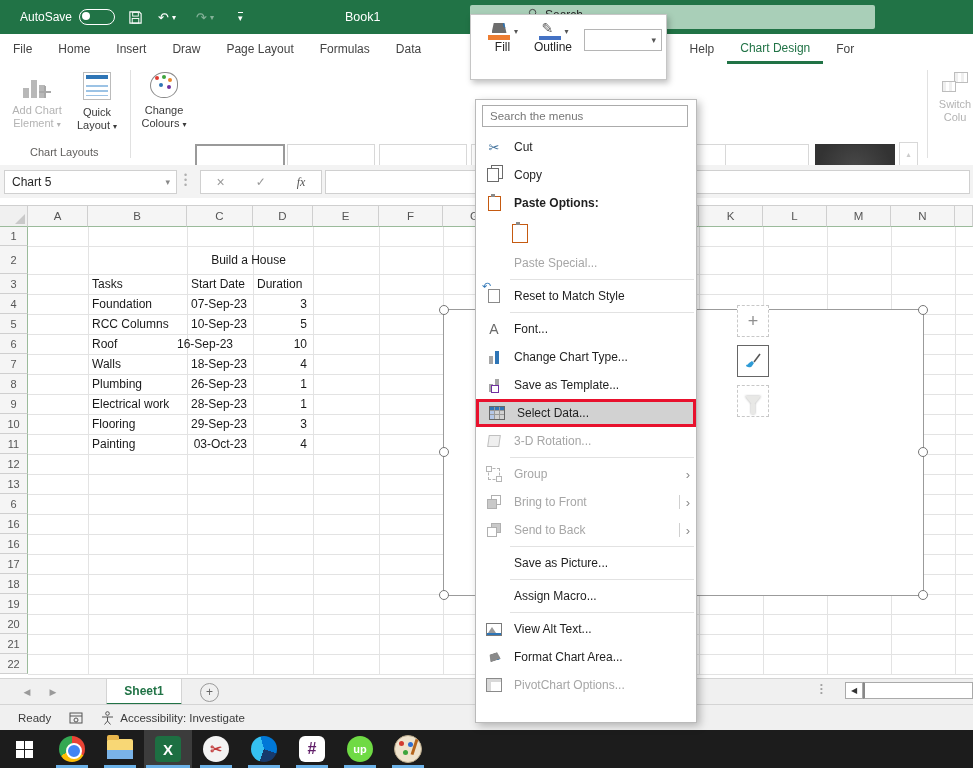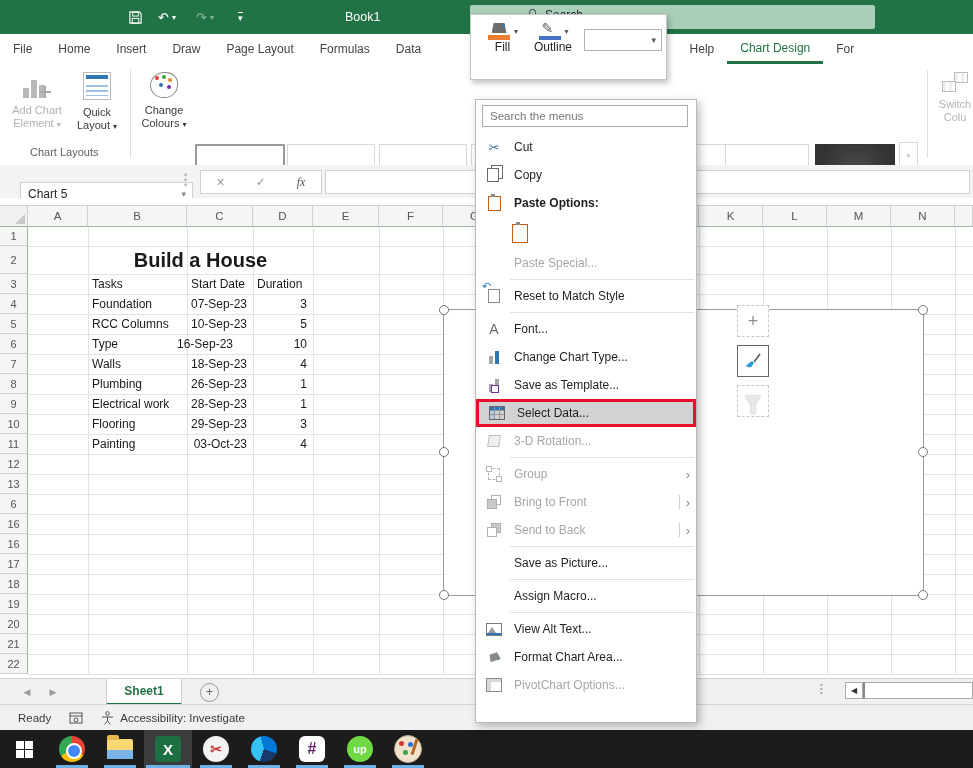--- a/index.html
+++ b/index.html
@@ -52,43 +52,43 @@
      repeating-linear-gradient(#fff 0 3px,#9cc3e5 3px 5px) 2px 9px/22px 14px no-repeat;}
   .palette{width:26px;height:24px;border:1.5px solid #8a8a8a;border-radius:55% 45% 50% 50%;position:relative;background:#fff;}
   .palette i{position:absolute;width:4px;height:4px;border-radius:50%;}
   .swicon{width:26px;height:20px;position:relative;opacity:.65;}
   .swicon::before,.swicon::after{content:"";position:absolute;width:12px;height:9px;border:1px solid #9a9a9a;background:repeating-linear-gradient(90deg,#e8e8e8 0 3px,#fff 3px 6px);}
   .swicon::before{right:0;top:0;}
   .swicon::after{left:0;bottom:0;}
 
   
   #formulabar{position:absolute;left:0;top:165px;width:973px;height:33px;background:#f3f3f3;border-bottom:1px solid #d6d6d6;}
-  #namebox{position:absolute;left:20px;top:5px;width:164px;height:22px;background:#fff;border:1px solid #d0d0d0;
-           display:flex;align-items:center;padding-left:7px;color:#262626;margin-top:12px;}
+  #namebox{position:absolute;left:4px;top:5px;width:164px;height:22px;background:#fff;border:1px solid #d0d0d0;
+           display:flex;align-items:center;padding-left:7px;color:#262626;}
   #namebox .dd{margin-left:auto;margin-right:6px;color:#888;font-size:9px;}
   #fxgroup{position:absolute;left:200px;top:5px;width:120px;height:22px;background:#fff;border:1px solid #d0d0d0;
            display:flex;align-items:center;justify-content:space-around;color:#9a9a9a;}
   #fxgroup .fx{font-style:italic;font-family:"Liberation Serif",serif;color:#555;}
   #formulafield{position:absolute;left:325px;top:5px;width:643px;height:22px;background:#fff;border:1px solid #d0d0d0;}
   .vdots{position:absolute;left:184px;top:8px;width:3px;height:16px;color:#b0b0b0;font-size:9px;line-height:5px;}
 
   
   #gridarea{position:absolute;left:0;top:198px;width:973px;height:480px;background:#fff;}
   #colheaders{position:absolute;left:0;top:7px;height:22px;display:flex;}
   .chead{height:22px;box-sizing:border-box;border-right:1px solid #cfcfcf;border-top:1px solid #cfcfcf;border-bottom:1px solid #9bbb9b;
          background:#f5f5f5;color:#555;display:flex;align-items:center;justify-content:center;font-size:11.5px;}
   .corner{background:#f0f0f0;position:relative;}
   .corner::after{content:"";position:absolute;right:2px;bottom:2px;border-style:solid;border-width:0 0 10px 10px;border-color:transparent transparent #c9c9c9 transparent;}
   #rowheaders{position:absolute;left:0;top:29px;width:28px;}
   .rhead{box-sizing:border-box;width:28px;border-bottom:1px solid #cfcfcf;border-right:1px solid #9bbb9b;background:#f5f5f5;color:#555;
          display:flex;align-items:center;justify-content:center;font-size:11px;}
   .gline{position:absolute;background:#e3e3e3;}
   .scell{position:absolute;display:flex;align-items:center;white-space:nowrap;overflow:visible;color:#1a1a1a;}
   .scell.right{justify-content:flex-end;}
-  #sheet-title{font-weight:bold;font-size:20px;justify-content:center;}
+  #sheet-title{font-weight:normal;font-size:12px;justify-content:center;padding-left:48px;}
 
   
   #chartobj{position:absolute;left:443px;top:111px;width:479px;height:285px;background:#fff;border:1px solid #9b9b9b;z-index:5;}
   .handle{position:absolute;width:8px;height:8px;border:1.5px solid #767676;border-radius:50%;background:#fff;z-index:6;}
   .side-btn{position:absolute;left:737px;width:30px;height:30px;background:#fff;display:flex;align-items:center;justify-content:center;z-index:6;}
   .side-btn.dashed{border:1px dashed #c8c8c8;color:#8f8f8f;}
   .side-btn.solid{border:1px solid #666;}
   .funnel{width:0;height:0;border-left:8px solid transparent;border-right:8px solid transparent;border-top:10px solid #e8e8e6;position:relative;filter:drop-shadow(0 0 1px #aaa);}
   .funnel::after{content:"";position:absolute;left:-2px;top:-2px;width:4px;height:10px;background:#e8e8e6;}
 
@@ -206,20 +206,24 @@
      linear-gradient(#d9d9d9,#d9d9d9) 0 0/4px 12px no-repeat;}
 
   svg{display:block;}
 </style>
 </head>
 <body>
 
 <div id="screen">
 
   <div id="titlebar">
+    <div class="tb-item" style="left:20px;">
+      <span>AutoSave</span>
+      <span class="autosave-pill"></span>
+    </div>
     <div class="tb-item" style="left:128px;">
       <svg width="15" height="15" viewBox="0 0 16 16">
           <path d="M2 2h10l2 2v10H2z" fill="none" stroke="#fff" stroke-width="1.2"></path>
           <rect x="5" y="2.5" width="6" height="4" fill="none" stroke="#fff"></rect>
           <rect x="4.5" y="9" width="7" height="5" fill="none" stroke="#fff"></rect>
         </svg>
     </div>
     <div class="tb-item qat-btn" style="left:158px;">
       <span>↶</span>
         <span style="font-size:8px;margin-left:3px;">▾</span>
@@ -405,21 +409,21 @@
         <div class="scell " id="sheet-title" style="left: 88px; top: 48px; width: 225px; height: 28px;">Build a House</div>
         <div class="scell " style="left: 92px; top: 76px; width: 92px; height: 20px;">Tasks</div>
         <div class="scell " style="left: 191px; top: 76px; width: 60px; height: 20px;">Start Date</div>
         <div class="scell " style="left: 257px; top: 76px; width: 55px; height: 20px;">Duration</div>
         <div class="scell " style="left: 92px; top: 96px; width: 94px; height: 20px;">Foundation</div>
         <div class="scell right" style="left: 187px; top: 96px; width: 60px; height: 20px;">07-Sep-23</div>
         <div class="scell right" style="left: 253px; top: 96px; width: 54px; height: 20px;">3</div>
         <div class="scell " style="left: 92px; top: 116px; width: 94px; height: 20px;">RCC Columns</div>
         <div class="scell right" style="left: 187px; top: 116px; width: 60px; height: 20px;">10-Sep-23</div>
         <div class="scell right" style="left: 253px; top: 116px; width: 54px; height: 20px;">5</div>
-        <div class="scell " style="left: 92px; top: 136px; width: 94px; height: 20px;">Type</div>
+        <div class="scell " style="left: 92px; top: 136px; width: 94px; height: 20px;">Roof</div>
         <div class="scell right" style="left: 173px; top: 136px; width: 60px; height: 20px;">16-Sep-23</div>
         <div class="scell right" style="left: 253px; top: 136px; width: 54px; height: 20px;">10</div>
         <div class="scell " style="left: 92px; top: 156px; width: 94px; height: 20px;">Walls</div>
         <div class="scell right" style="left: 187px; top: 156px; width: 60px; height: 20px;">18-Sep-23</div>
         <div class="scell right" style="left: 253px; top: 156px; width: 54px; height: 20px;">4</div>
         <div class="scell " style="left: 92px; top: 176px; width: 94px; height: 20px;">Plumbing</div>
         <div class="scell right" style="left: 187px; top: 176px; width: 60px; height: 20px;">26-Sep-23</div>
         <div class="scell right" style="left: 253px; top: 176px; width: 54px; height: 20px;">1</div>
         <div class="scell " style="left: 92px; top: 196px; width: 94px; height: 20px;">Electrical work</div>
         <div class="scell right" style="left: 187px; top: 196px; width: 60px; height: 20px;">28-Sep-23</div>

